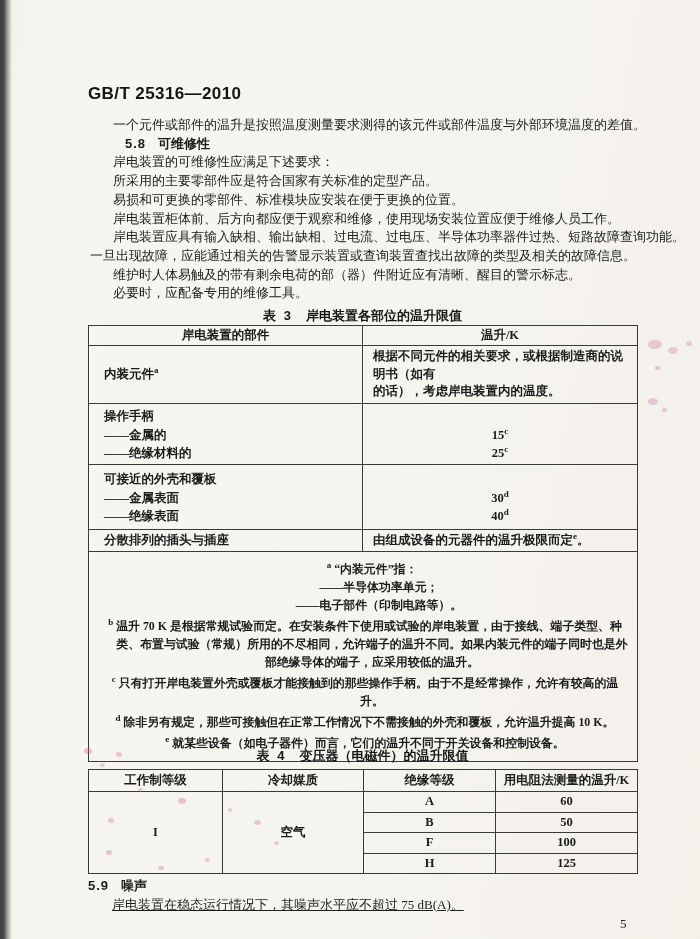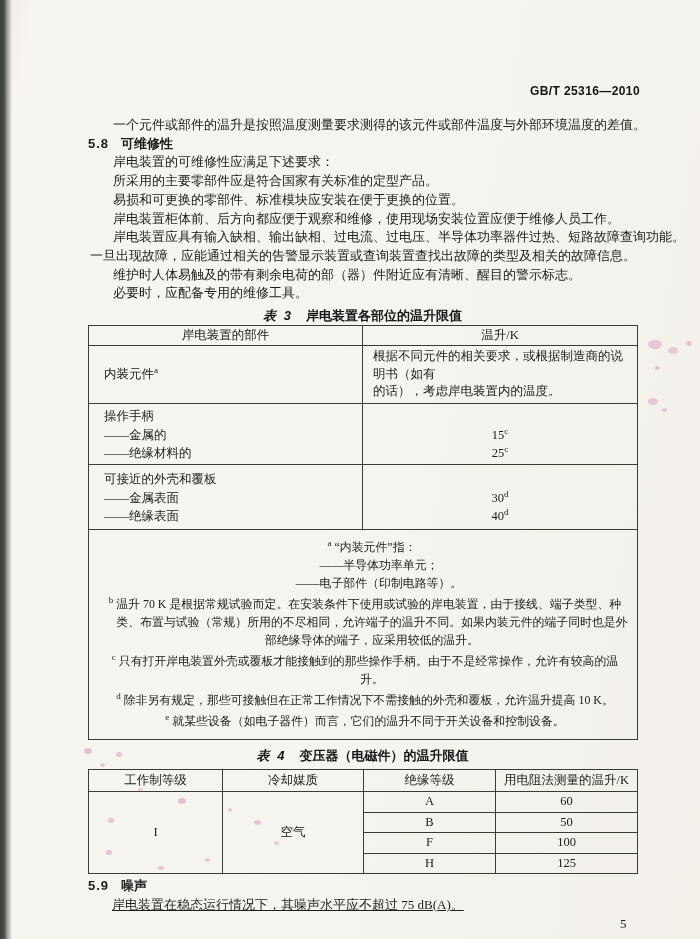--- a/index.html
+++ b/index.html
@@ -10,45 +10,45 @@
     position:relative; width:700px; height:939px; overflow:hidden;
     background:linear-gradient(100deg,#efebe4 0,#f7f5f0 4%,#f6f4ee 55%,#f3f0ea 100%);
     color:#1e1e1e;
   }
   .edge-band {
     position:absolute; left:0; top:0; width:12px; height:939px;
     background:linear-gradient(90deg,#3c3c3c 0,#4a4a4a 4px,#9a9792 7px,rgba(170,167,160,0) 12px);
   }
 
   .doc-header {
-    position:absolute; top:84px; left:88px; width:552px; text-align:right;
+    position:absolute; top:84px; left:88px; width:552px; 
     font-family:"Liberation Sans","DejaVu Sans",sans-serif;
-    font-weight:bold; font-size:12px; letter-spacing:.4px; color:#141414;
+    font-weight:bold; font-size:17px; letter-spacing:.4px; color:#141414;
   }
 
   .body-block { position:absolute; top:116px; left:70px; width:580px;
     font-size:13px; line-height:18.7px; color:#1b1b1b; }
   .line { white-space:nowrap; }
   .line.indent { padding-left:43px; }
   .line.hang { padding-left:0;margin-left:20px; }
   .sec-heading { padding-left:18px; font-family:"Liberation Sans","DejaVu Sans",sans-serif;
     font-weight:bold; font-size:13px; }
-  .sec-heading .sec-num { margin-right:12px; letter-spacing:1px; }
+  .sec-heading .sec-num { margin-right:12px; letter-spacing:1px;margin-left:37px; }
 
   .tbl-caption {
     position:absolute; left:88px; width:549px; text-align:center;
     font-family:"Liberation Sans","DejaVu Sans",sans-serif; font-weight:bold; font-size:13px; color:#161616;
   }
   #t3-caption { top:307px; }
   #t4-caption { top:747px; }
-  .cap-label { margin-right:13px; letter-spacing:2px;font-style:italic; }
+  .cap-label { margin-right:13px; letter-spacing:2px; }
 
   table { border-collapse:collapse; table-layout:fixed; position:absolute; left:88px;
     font-size:12.5px; color:#1b1b1b; }
-  td,th { border:1px solid #3a3a3a; font-weight:normal; vertical-align:middle;margin-left:33px; }
+  td,th { border:1px solid #3a3a3a; font-weight:bold; vertical-align:middle;margin-left:33px; }
   #table3 { top:325px; width:549px; border:1.5px solid #2e2e2e; }
   #table3 th { height:20px; text-align:center; font-size:12.5px; }
   #table3 .part-cell { padding-left:15px; text-align:left; }
   #table3 .center-cell { text-align:center; }
   #table3 .left-cell { padding-left:10px; padding-right:8px; text-align:left; }
   .cell-lines { padding-top:3px; }
   .cell-lines .cl { height:18.8px; line-height:18.8px; white-space:nowrap; }
   .val-2line { line-height:17.5px; padding-top:2px; padding-bottom:2px; }
 
   .foot-cell { padding:8px 8px 6px 12px; font-size:11.9px; line-height:18px; vertical-align:top; }
@@ -129,20 +129,24 @@
       <td class="part-cell cell-lines">
         <div class="cl">可接近的外壳和覆板</div>
         <div class="cl">——金属表面</div>
         <div class="cl">——绝缘表面</div>
       </td>
       <td class="center-cell cell-lines">
         <div class="cl"></div>
         <div class="cl"><span>30</span><sup>d</sup></div>
         <div class="cl"><span>40</span><sup>d</sup></div>
       </td>
+    </tr>
+    <tr style="height:22px">
+      <td class="part-cell">分散排列的插头与插座</td>
+      <td class="left-cell"><span>由组成设备的元器件的温升极限而定</span><sup>e</sup><span>。</span></td>
     </tr>
     <tr style="height:178px">
       <td class="foot-cell" colspan="2">
         <div class="fnote">
           <div class="fl"><sup>a</sup> <span>“内装元件”指：</span></div>
           <div class="fl dash">——半导体功率单元；</div>
           <div class="fl dash">——电子部件（印制电路等）。</div>
         </div>
         <div class="fnote"><sup>b</sup> <span>温升 70 K 是根据常规试验而定。在安装条件下使用或试验的岸电装置，由于接线、端子类型、种类、布置与试验（常规）所用的不尽相同，允许端子的温升不同。如果内装元件的端子同时也是外部绝缘导体的端子，应采用较低的温升。</span></div>
         <div class="fnote"><sup>c</sup> <span>只有打开岸电装置外壳或覆板才能接触到的那些操作手柄。由于不是经常操作，允许有较高的温升。</span></div>

